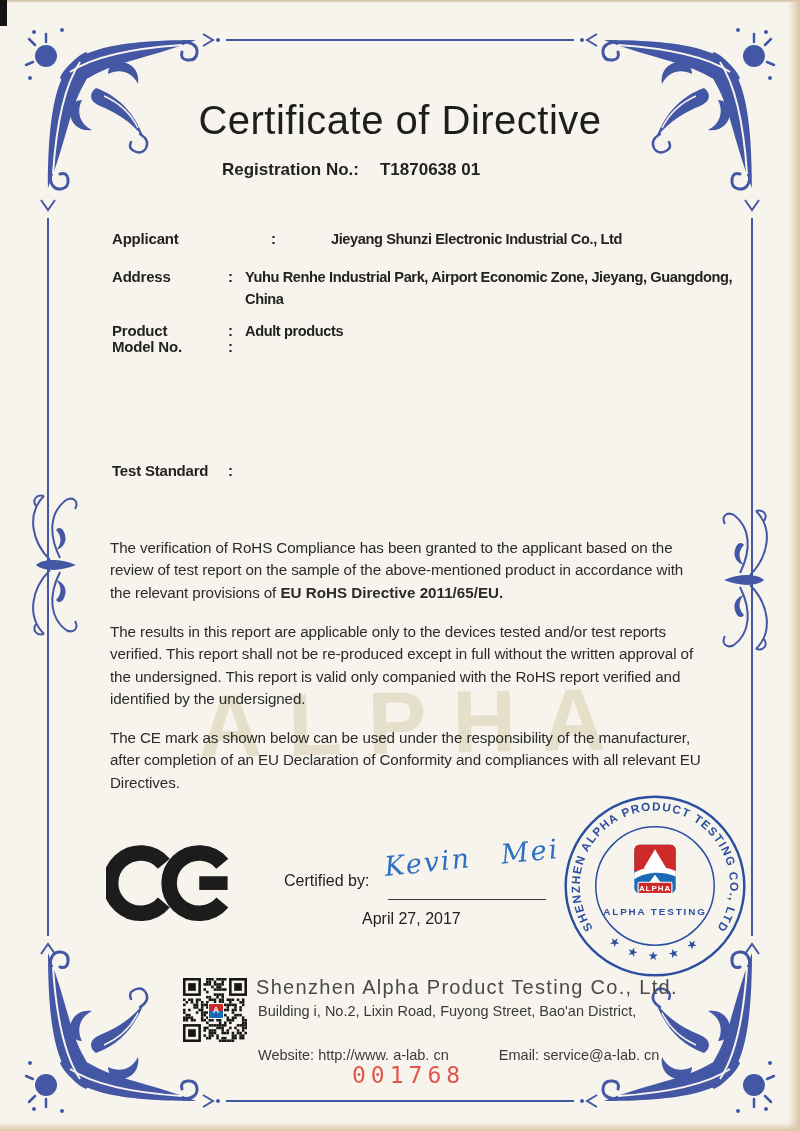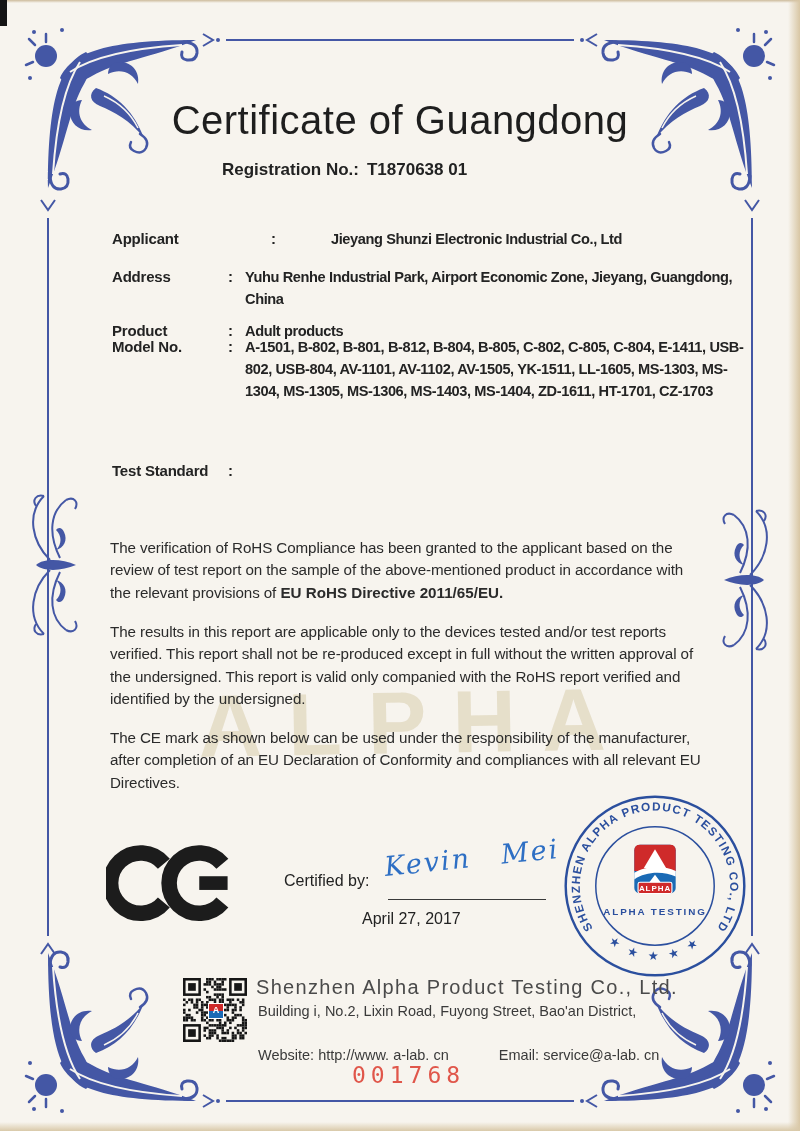--- a/index.html
+++ b/index.html
@@ -25,21 +25,21 @@
   .side-orn.left{left:10px;top:470px;}
   .side-orn.right{left:700px;top:485px;transform:scaleX(-1);}
   
   .watermark{position:absolute;left:195px;top:672px;width:440px;text-align:center;
              font-size:88px;font-weight:bold;letter-spacing:26px;color:rgba(214,202,166,.5);
              transform:rotate(-1deg);}
   
   .title{position:absolute;left:0;top:98px;width:800px;text-align:center;
          font-size:40px;letter-spacing:.5px;color:#1e1e1e;}
   .regline{position:absolute;left:222px;top:160px;font-size:17px;font-weight:bold;color:#222;}
-  .regline .num{margin-left:8px;}
+  .regline .num{margin-left:21px;}
   .frow{position:absolute;left:112px;display:flex;font-size:15px;font-weight:bold;
         line-height:22px;color:#232323;letter-spacing:-.2px;}
   .flabel{width:116px;flex:none;}
   .fcolon{width:17px;flex:none;}
   .fvalue{width:505px;letter-spacing:-.4px;font-size:14.6px;}
   .r-applicant{top:228px;gap:43px;} .r-address{top:266px;} .r-product{top:320px;}
   .r-model{top:336px;} .r-test{top:460px;}
   .para{position:absolute;left:110px;width:592px;font-size:15.2px;line-height:22.4px;
         color:#2b2b2b;letter-spacing:-.1px;}
   .p1{top:537px;} .p2{top:621px;} .p3{top:727px;}
@@ -160,21 +160,21 @@
     </svg>
   <svg class="side-orn left">
       <use href="#sideOrnament"></use>
     </svg>
   <svg class="side-orn right">
       <use href="#sideOrnament"></use>
     </svg>
 
   <div class="watermark">ALPHA</div>
 
-  <div class="title">Certificate of Guangdong</div>
+  <div class="title">Certificate of Directive</div>
   <div class="regline">
     <span>Registration No.:</span><span class="num">T1870638 01</span>
   </div>
 
   <div class="frow r-applicant">
     <span class="flabel">Applicant</span>
     <span class="fcolon">:</span>
     <span class="fvalue">Jieyang Shunzi Electronic Industrial Co., Ltd</span>
   </div>
   <div class="frow r-address">
@@ -183,21 +183,20 @@
     <span class="fvalue">Yuhu Renhe Industrial Park, Airport Economic Zone, Jieyang, Guangdong, China</span>
   </div>
   <div class="frow r-product">
     <span class="flabel">Product</span>
     <span class="fcolon">:</span>
     <span class="fvalue">Adult products</span>
   </div>
   <div class="frow r-model">
     <span class="flabel">Model No.</span>
     <span class="fcolon">:</span>
-    <span class="fvalue">A-1501, B-802, B-801, B-812, B-804, B-805, C-802, C-805, C-804, E-1411, USB-802, USB-804, AV-1101, AV-1102, AV-1505, YK-1511, LL-1605, MS-1303, MS-1304, MS-1305, MS-1306, MS-1403, MS-1404, ZD-1611, HT-1701, CZ-1703</span>
   </div>
   <div class="frow r-test">
     <span class="flabel">Test Standard</span>
     <span class="fcolon">:</span>
   </div>
 
   <div class="para p1"><span>The verification of RoHS Compliance has been granted to the applicant based on the review of test report on the sample of the above-mentioned product in accordance with the relevant provisions of </span><b>EU RoHS Directive 2011/65/EU.</b></div>
   <div class="para p2">The results in this report are applicable only to the devices tested and/or test reports verified. This report shall not be re-produced except in full without the written approval of the undersigned. This report is valid only companied with the RoHS report verified and identified by the undersigned.</div>
   <div class="para p3">The CE mark as shown below can be used under the responsibility of the manufacturer, after completion of an EU Declaration of Conformity and compliances with all relevant EU Directives.</div>
 

